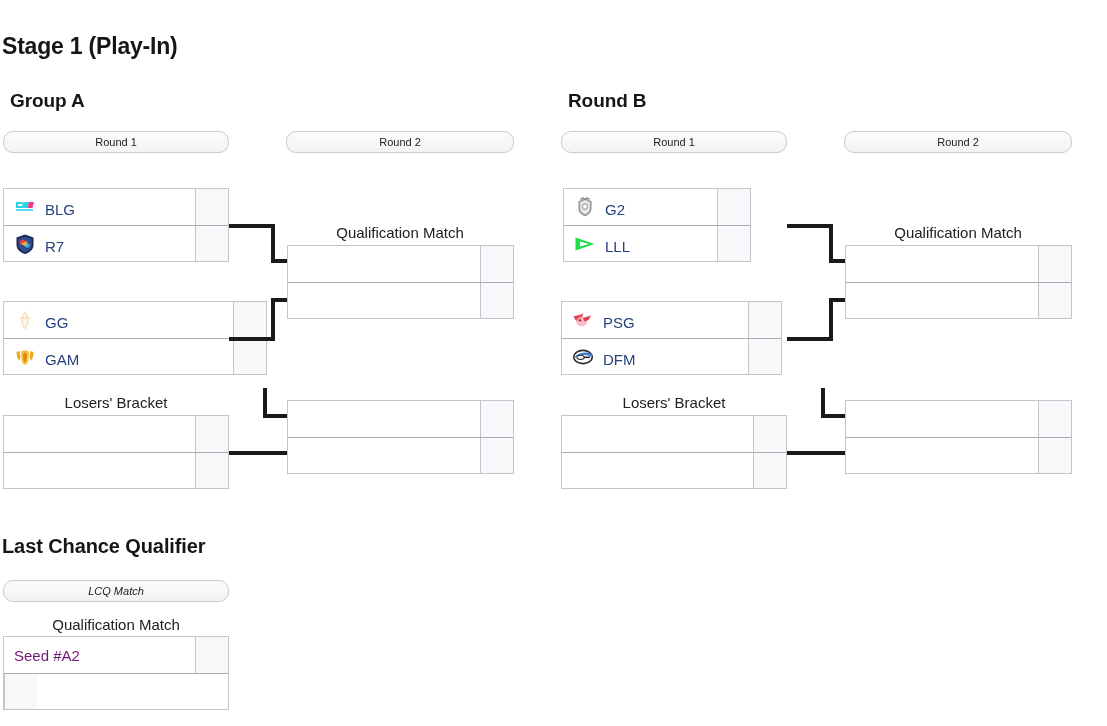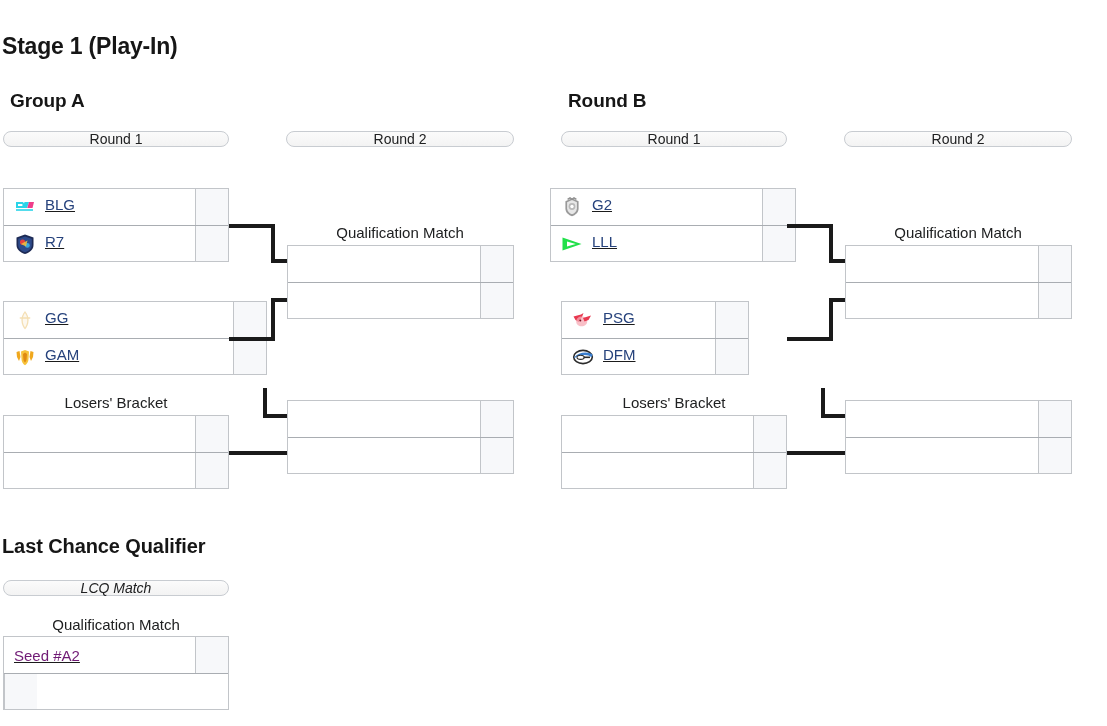--- a/index.html
+++ b/index.html
@@ -25,49 +25,48 @@
   }
   .lcq-title {
     position: absolute; left: 2px; top: 535px;
     font-size: 20px; font-weight: bold; letter-spacing: -0.1px;
     color: #161616;
   }
 
   
   .round-header {
     position: absolute;
-    height: 16px;
+    height: 22px;
     background: linear-gradient(#fbfbfb, #f3f3f3);
     border: 1px solid #c8ccd1;
     border-radius: 10px;
     display: flex; align-items: center; justify-content: center;
-    font-size: 14px; color: #202122;
+    font-size: 11px; color: #202122;
   }
 
   
   .match {
     position: absolute;
     border: 1px solid #c2c5c9;
     background: #ffffff;
     display: flex; flex-direction: column;
   }
   .match .row {
     display: flex; align-items: center;
     height: 36px;
     background: #ffffff;
   }
   .match .row + .row { border-top: 1px solid #a9adb2; }
   .match .team {
     flex: 1 1 auto;
-    display: flex; align-items: flex-start;
+    display: flex; align-items: flex-end;
     gap: 9px;
     padding-left: 10px;
     min-width: 0;
     overflow: hidden;
-    text-decoration: underline;
   }
   .match .team-name {
     font-size: 15px;
     color: #26427c;
     white-space: nowrap;
   }
   .match .team-name.plain { color: #701a75; }
   .match .score {
     width: 33px; flex: 0 0 33px;
     align-self: stretch;
@@ -243,21 +242,21 @@
 
   <div class="group-title" style="left:560px; top:90px;">Round B</div>
 
   <div class="round-header" style="left:561px; top:131px; width:226px;">
     <span>Round 1</span>
   </div>
   <div class="round-header" style="left:844px; top:131px; width:228px;">
     <span>Round 2</span>
   </div>
 
-  <div class="match" style="left:550px; top:188px; width:246px;">
+  <div class="match" style="left:563px; top:188px; width:188px;">
     <div class="row">
       <div class="team">
         <span class="logo">
           <svg viewBox="0 0 22 22">
             <path d="M11 2.2 L17.6 5.2 L17.6 12.4 C17.6 16.4 14.4 19 11 20.2 C7.6 19 4.4 16.4 4.4 12.4 L4.4 5.2 Z" fill="#9a9a9a"></path>
             <path d="M11 4 L15.9 6.2 L15.9 12.2 C15.9 15.2 13.6 17.3 11 18.3 C8.4 17.3 6.1 15.2 6.1 12.2 L6.1 6.2 Z" fill="#e7e7e7"></path>
             <circle cx="11" cy="10.5" r="3.4" fill="#b9b9b9"></circle>
             <circle cx="11" cy="10.5" r="1.7" fill="#ffffff"></circle>
             <path d="M6.6 3.4 L9 1.8 L11 3.4 L13 1.8 L15.4 3.4" fill="none" stroke="#8e8e8e" stroke-width="1.4"></path>
           </svg>
@@ -273,21 +272,21 @@
             <path d="M1.5 4.5 L20.5 11 L1.5 17.5 Z" fill="#21e04a"></path>
             <path d="M6 8.6 L14.8 11 L6 13.4 Z" fill="#ffffff"></path>
           </svg>
         </span>
         <span class="team-name">LLL</span>
       </div>
       <div class="score"></div>
     </div>
   </div>
 
-  <div class="match" style="left:561px; top:301px; width:188px;">
+  <div class="match" style="left:561px; top:301px; width:221px;">
     <div class="row">
       <div class="team">
         <span class="logo">
           <svg viewBox="0 0 22 22">
             <path d="M1.5 7.5 L9 5.5 L11.5 4 L10 8 L6.5 13 L3.5 11 Z" fill="#e8384f"></path>
             <path d="M9.5 7.5 C12.6 7.5 15.2 9.6 15.2 12.4 C15.2 15.2 12.6 17.2 9.5 17.2 C6.6 17.2 4.2 15.2 4.2 12.4 C4.2 9.6 6.6 7.5 9.5 7.5 Z" fill="#f5aab4" opacity="0.75"></path>
             <path d="M11 9 L19 6.4 L16.5 11 L12.5 12.5 Z" fill="#e8384f"></path>
             <circle cx="8.3" cy="11.6" r="1" fill="#7a1020"></circle>
           </svg>
         </span>

